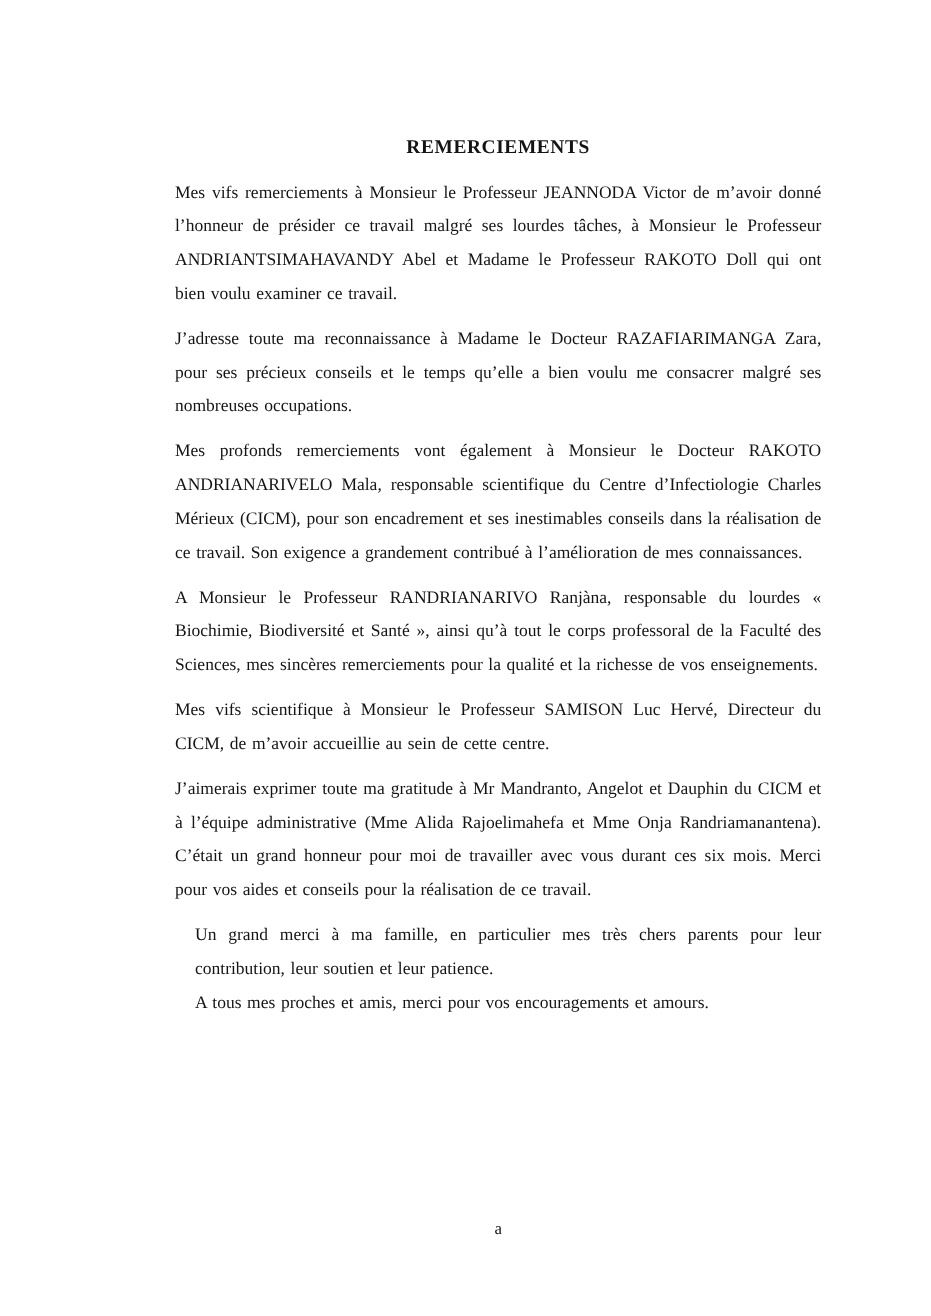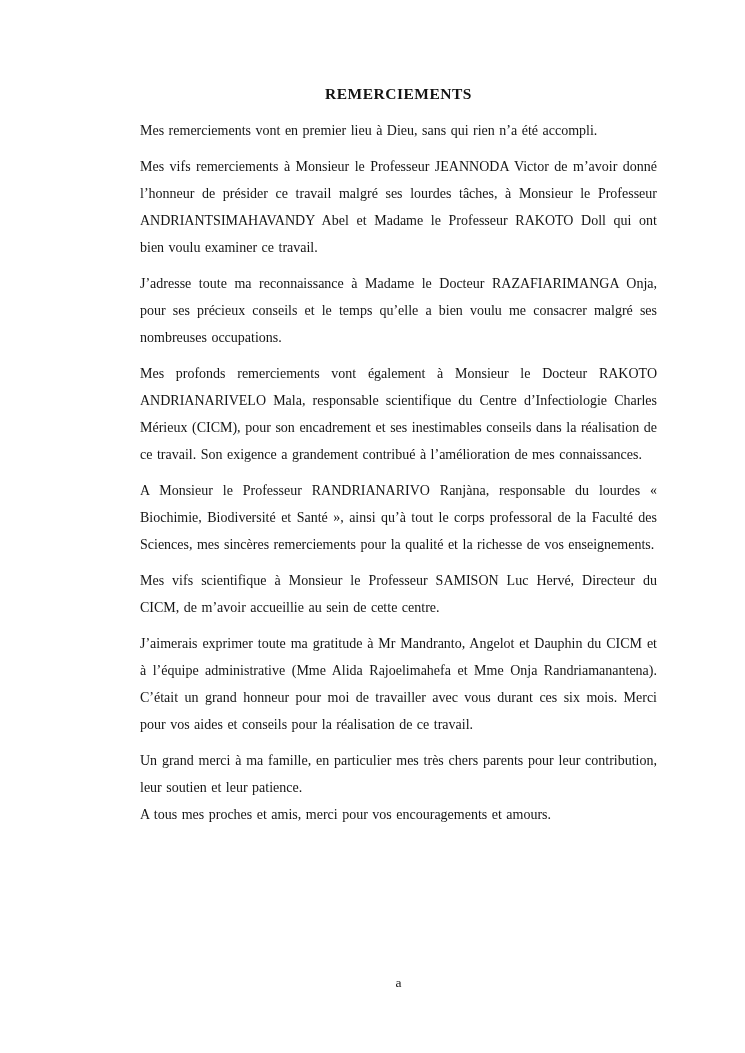--- a/index.html
+++ b/index.html
@@ -14,61 +14,61 @@
     background: #ffffff;
     overflow: hidden;
     font-family: "Liberation Serif", "DejaVu Serif", serif;
     color: #141414;
   }
   .content {
     position: absolute;
     top: 0;
     left: 140px;
     width: 517px;
-    padding-top: 80px;
+    padding-top: 104px;
     box-sizing: border-box;
   }
   .doc-title {
     font-size: 15.5px;
     font-weight: bold;
     text-align: center;
     letter-spacing: 0.5px;
     margin: 0 0 10px 0;
     line-height: 27px;
   }
   .para {
     font-size: 14px;
     line-height: 27px;
     text-align: justify;
     margin: 0 0 9px 0;
     word-spacing: 1px;
   }
   .para.tight {
     margin-bottom: 0;
+    margin-left: 16px;
   }
   .page-footer {
     position: absolute;
     left: 140px;
     width: 517px;
     top: 974px;
     text-align: center;
     font-size: 13.5px;
     line-height: 18px;
   }
 </style>
 </head>
 <body>
 
 <div class="page">
   <div class="content">
     <h1 class="doc-title">REMERCIEMENTS</h1>
 
-    <p class="para">Mes remerciements vont en premier lieu à Dieu, sans qui rien n’a été accompli.</p>
     <p class="para">Mes vifs remerciements à Monsieur le Professeur JEANNODA Victor de m’avoir donné l’honneur de présider ce travail malgré ses lourdes tâches, à Monsieur le Professeur ANDRIANTSIMAHAVANDY Abel et Madame le Professeur RAKOTO Doll qui ont bien voulu examiner ce travail.</p>
-    <p class="para">J’adresse toute ma reconnaissance à Madame le Docteur RAZAFIARIMANGA Onja, pour ses précieux conseils et le temps qu’elle a bien voulu me consacrer malgré ses nombreuses occupations.</p>
+    <p class="para">J’adresse toute ma reconnaissance à Madame le Docteur RAZAFIARIMANGA Zara, pour ses précieux conseils et le temps qu’elle a bien voulu me consacrer malgré ses nombreuses occupations.</p>
     <p class="para">Mes profonds remerciements vont également à Monsieur le Docteur RAKOTO ANDRIANARIVELO Mala, responsable scientifique du Centre d’Infectiologie Charles Mérieux (CICM), pour son encadrement et ses inestimables conseils dans la réalisation de ce travail. Son exigence a grandement contribué à l’amélioration de mes connaissances.</p>
     <p class="para">A Monsieur le Professeur RANDRIANARIVO Ranjàna, responsable du lourdes « Biochimie, Biodiversité et Santé », ainsi qu’à tout le corps professoral de la Faculté des Sciences, mes sincères remerciements pour la qualité et la richesse de vos enseignements.</p>
     <p class="para">Mes vifs scientifique à Monsieur le Professeur SAMISON Luc Hervé, Directeur du CICM, de m’avoir accueillie au sein de cette centre.</p>
     <p class="para">J’aimerais exprimer toute ma gratitude à Mr Mandranto, Angelot et Dauphin du CICM et à l’équipe administrative (Mme Alida Rajoelimahefa et Mme Onja Randriamanantena). C’était un grand honneur pour moi de travailler avec vous durant ces six mois. Merci pour vos aides et conseils pour la réalisation de ce travail.</p>
     <p class="para tight">Un grand merci à ma famille, en particulier mes très chers parents pour leur contribution, leur soutien et leur patience.</p>
     <p class="para tight">A tous mes proches et amis, merci pour vos encouragements et amours.</p>
   </div>
 
   <div class="page-footer">a</div>
 </div>

